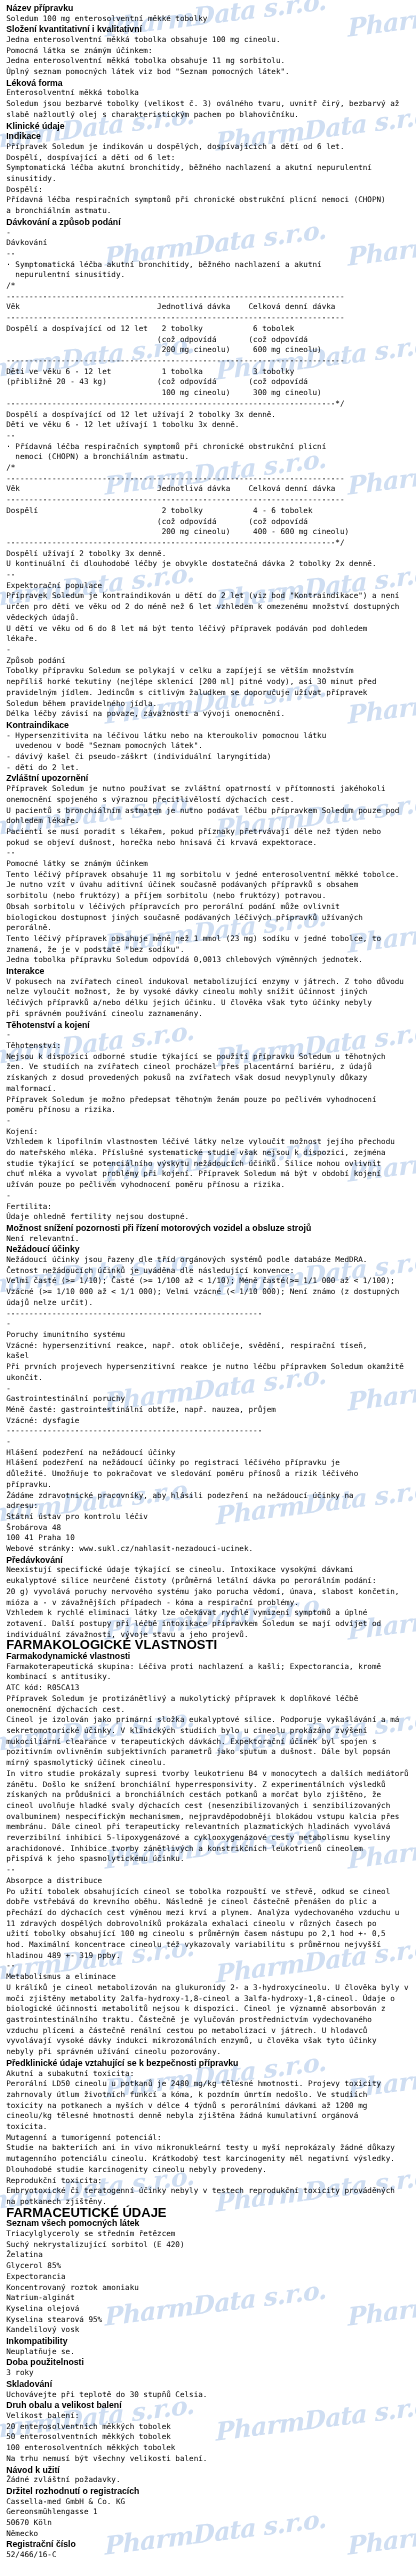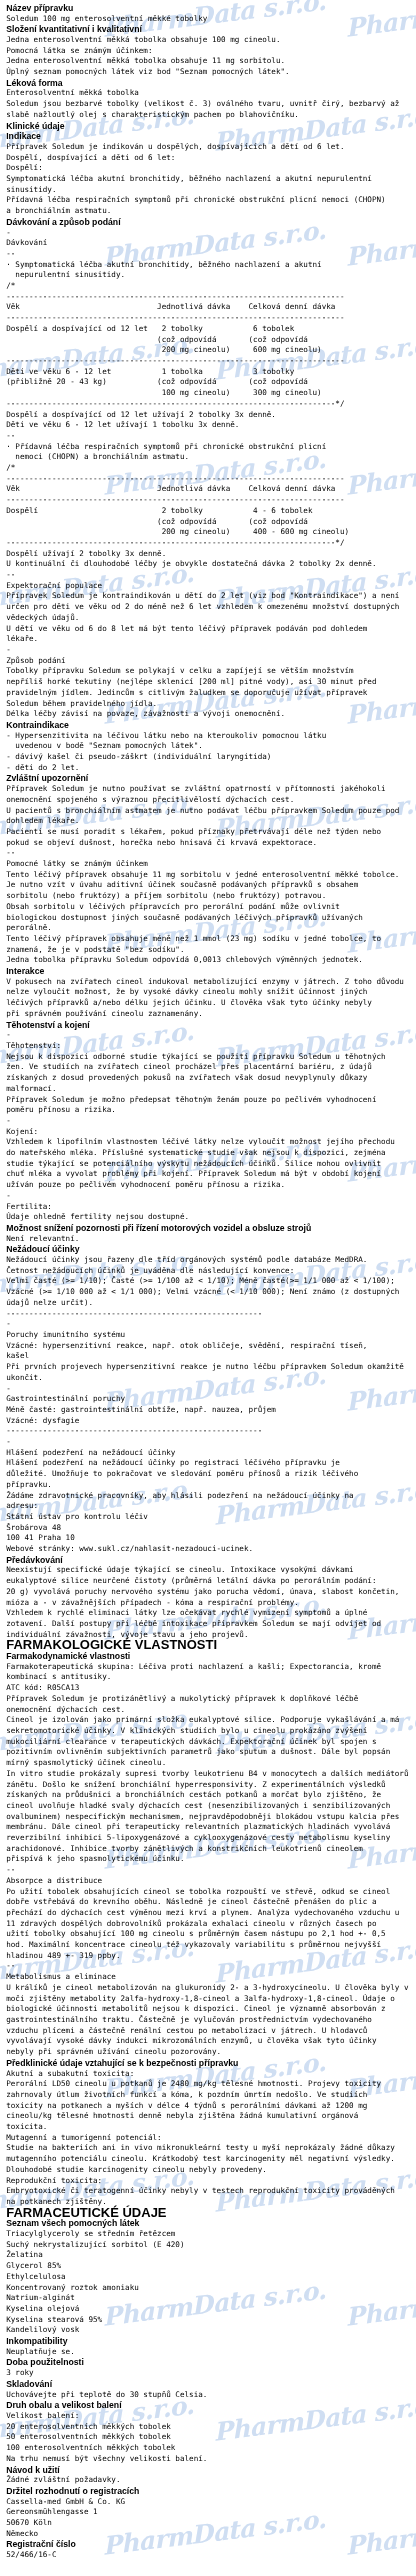--- a/index.html
+++ b/index.html
@@ -112,23 +112,23 @@
     <div class="p">Jedna enterosolventní měkká tobolka obsahuje 11 mg sorbitolu.</div>
     <div class="p">Úplný seznam pomocných látek viz bod "Seznam pomocných látek".</div>
     <h2 class="hd">Léková forma</h2>
     <div class="p">Enterosolventní měkká tobolka</div>
     <div class="p">Soledum jsou bezbarvé tobolky (velikost č. 3) oválného tvaru, uvnitř čirý, bezbarvý až
 slabě nažloutlý olej s charakteristickým pachem po blahovičníku.</div>
     <h2 class="hd">Klinické údaje</h2>
     <h2 class="hd">Indikace</h2>
     <div class="p">Přípravek Soledum je indikován u dospělých, dospívajících a dětí od 6 let.</div>
     <div class="p">Dospělí, dospívající a děti od 6 let:</div>
-    <div class="p">Dospělí:</div>
     <div class="p">Symptomatická léčba akutní bronchitidy, běžného nachlazení a akutní nepurulentní
 sinusitidy.</div>
+    <div class="p">Dospělí:</div>
     <div class="p">Přídavná léčba respiračních symptomů při chronické obstrukční plicní nemoci (CHOPN)
 a bronchiálním astmatu.</div>
     <h2 class="hd">Dávkování a způsob podání</h2>
     <div class="p">-</div>
     <div class="p">Dávkování</div>
     <div class="p">--</div>
     <div class="p">· Symptomatická léčba akutní bronchitidy, běžného nachlazení a akutní
   nepurulentní sinusitidy.</div>
     <div class="p">/*</div>
     <pre class="tbl">--------------------------------------------------------------------------
@@ -309,21 +309,21 @@
 Dlouhodobé studie karcinogenity cineolu nebyly provedeny.</div>
     <div class="p">Reprodukční toxicita:</div>
     <div class="p">Embryotoxické či teratogenní účinky nebyly v testech reprodukční toxicity prováděných
 na potkanech zjištěny.</div>
     <h1 class="hd">FARMACEUTICKÉ ÚDAJE</h1>
     <h2 class="hd">Seznam všech pomocných látek</h2>
     <div class="p">Triacylglyceroly se středním řetězcem</div>
     <div class="p">Suchý nekrystalizující sorbitol (E 420)</div>
     <div class="p">Želatina</div>
     <div class="p">Glycerol 85%</div>
-    <div class="p">Ethylcelulosa</div>
+    <div class="p">Expectorancia</div>
     <div class="p">Koncentrovaný roztok amoniaku</div>
     <div class="p">Natrium-alginát</div>
     <div class="p">Kyselina olejová</div>
     <div class="p">Kyselina stearová 95%</div>
     <div class="p">Kandelilový vosk</div>
     <h2 class="hd">Inkompatibility</h2>
     <div class="p">Neuplatňuje se.</div>
     <h2 class="hd">Doba použitelnosti</h2>
     <div class="p">3 roky</div>
     <h2 class="hd">Skladování</h2>

